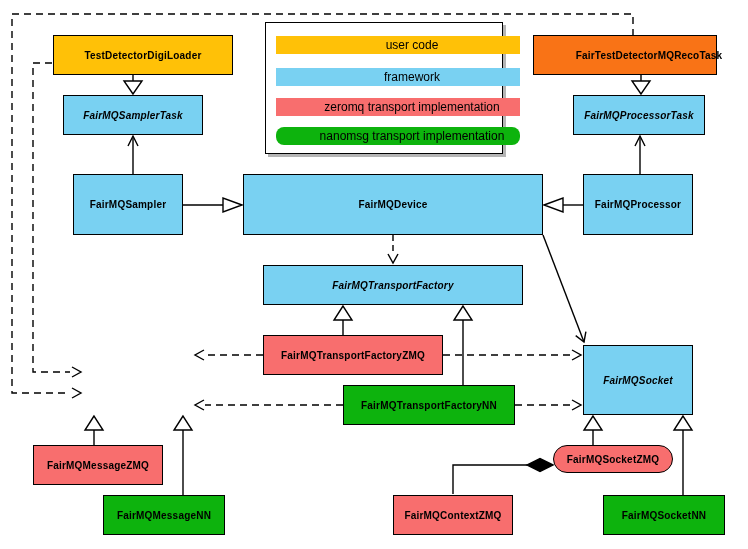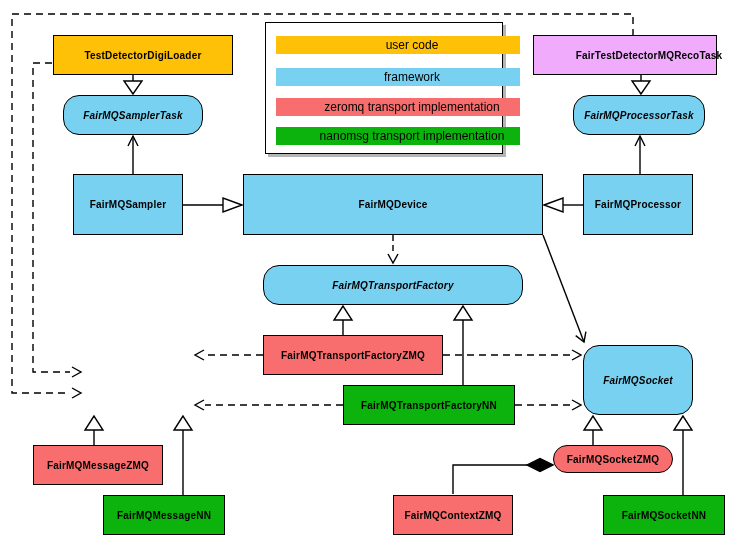--- a/index.html
+++ b/index.html
@@ -7,21 +7,21 @@
     position:relative;width:748px;height:549px;background:#ffffff;overflow:hidden;
     font-family:"Liberation Sans", sans-serif;
   }
   #connectors{position:absolute;left:0;top:0;width:748px;height:549px;}
   .node{
     position:absolute;display:flex;align-items:center;justify-content:center;
     border:1.5px solid #000;box-sizing:border-box;
     font-size:10px;font-weight:bold;color:#000;white-space:nowrap;
     text-align:center;letter-spacing:0.2px;
   }
-  .abstract{font-style:italic;border-radius:16px;}
+  .abstract{font-style:italic;}
   .legend{
     position:absolute;left:265px;top:22px;width:238px;height:132px;
     background:#fff;border:1.5px solid #000;box-sizing:border-box;
     box-shadow:3px 3px 0 rgba(120,120,120,0.55);
   }
   .legend-bar{
     position:absolute;left:10px;width:216px;height:18px;
     display:flex;align-items:center;justify-content:center;
     font-size:12px;color:#000;white-space:nowrap;padding-left:28px;
   }
@@ -136,26 +136,26 @@
     <g>
       <path d="M527,465 H453 V494"></path>
       <polygon points="553,465 540,458.5 527,465 540,471.5" fill="#000"></polygon>
     </g>
   </svg>
 
   <div class="legend">
     <div class="legend-bar" style="top: 13px; background-color: rgb(255, 193, 7);">user code</div>
     <div class="legend-bar" style="top: 45px; background-color: rgb(121, 209, 242);">framework</div>
     <div class="legend-bar" style="top: 75px; background-color: rgb(248, 110, 110);">zeromq transport implementation</div>
-    <div class="legend-bar" style="top: 104px; background-color: rgb(13, 179, 13);">nanomsg transport implementation</div>
+    <div class="legend-bar" style="top: 104px; background-color: rgb(13, 179, 13); border-radius: 8px;">nanomsg transport implementation</div>
   </div>
 
   <div class="node" style="left: 53px; top: 35px; width: 180px; height: 40px; background-color: rgb(255, 193, 7);">TestDetectorDigiLoader</div>
 
-  <div class="node" style="left: 533px; top: 35px; width: 184px; height: 40px; background-color: #f0abfc; padding-left: 48px;">FairTestDetectorMQRecoTask</div>
+  <div class="node" style="left: 533px; top: 35px; width: 184px; height: 40px; background-color: #f97316; padding-left: 48px;">FairTestDetectorMQRecoTask</div>
 
   <div class="node abstract" style="left: 63px; top: 95px; width: 140px; height: 40px; background-color: rgb(121, 209, 242);">FairMQSamplerTask</div>
 
   <div class="node abstract" style="left: 573px; top: 95px; width: 132px; height: 40px; background-color: rgb(121, 209, 242);">FairMQProcessorTask</div>
 
   <div class="node" style="left: 73px; top: 174px; width: 110px; height: 61px; background-color: rgb(121, 209, 242);">FairMQSampler</div>
 
   <div class="node" style="left: 243px; top: 174px; width: 300px; height: 61px; background-color: rgb(121, 209, 242);">FairMQDevice</div>
 
   <div class="node" style="left: 583px; top: 174px; width: 110px; height: 61px; background-color: rgb(121, 209, 242);">FairMQProcessor</div>

